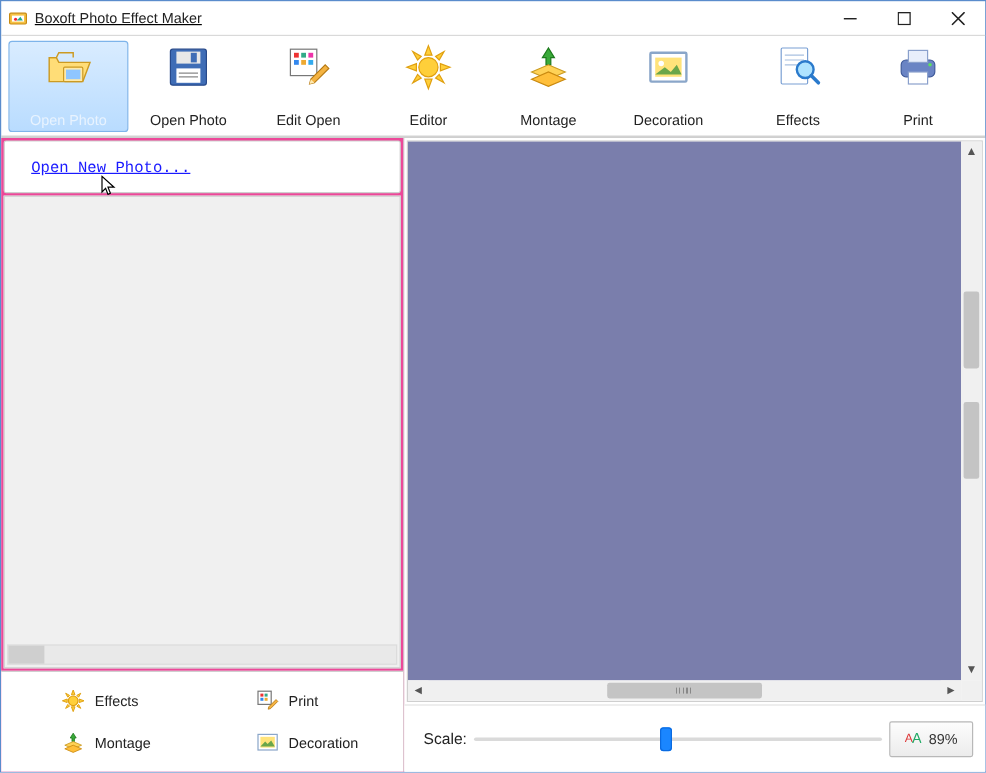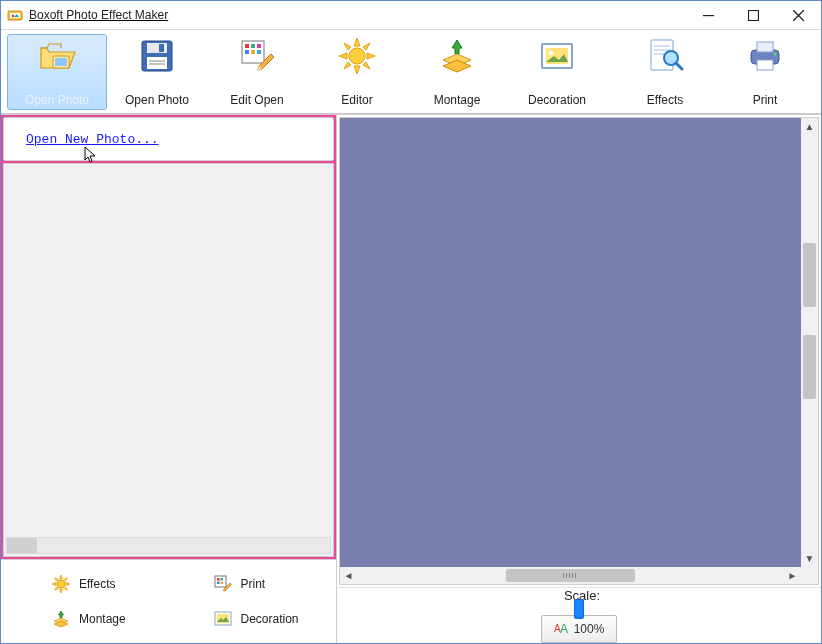--- a/index.html
+++ b/index.html
@@ -50,21 +50,21 @@
   .vscr .vthumb.t1 { top:108px; height:64px; }
   .vscr .vthumb.t2 { top:200px; height:64px; }
   .vscr .arrow.bottom{ position:absolute; bottom:0; }
 
   .hscr { position: absolute; left: 0; right: 17px; bottom: 0; height: 17px; background: #f0f0f0; display:flex; }
   .hscr .htrack{ flex:1; position:relative; }
   .hscr .hthumb{ position:absolute; top:2px; bottom:2px; left:35%; width:30%; background:#c4c4c4; border-radius:2px; display:flex; align-items:center; justify-content:center; }
   .hscr .hthumb::after{content:""; width:14px; height:5px; background:repeating-linear-gradient(90deg,#888 0 1px, transparent 1px 3px);}
   .corner { position:absolute; right:0; bottom:0; width:17px; height:17px; background:#f0f0f0; }
 
-  .bottombar { height: 56px; display: flex; align-items: center; gap: 6px; padding: 0 10px; border-top: 1px solid #e3e3e3; background:#fff;flex-direction:column;}
+  .bottombar { height: 56px; display: flex; align-items: center; gap: 6px; padding: 0 10px; border-top: 1px solid #e3e3e3; background:#fff;}
   .scalelabel { font-size: 13px; color: #222; margin-left: 6px; }
   .slider { flex: 1; height: 22px; position: relative; }
   .slider .strack { position:absolute; left:0; right:0; top:50%; height:3px; background:#dadada; transform:translateY(-50%); border-radius:2px;}
   .slider .sthumb { position:absolute; top:50%; left:47%; width:10px; height:20px; background:#1a86ff; border-radius:3px; transform:translate(-50%,-50%); box-shadow:0 0 0 1px #0a6ae0 inset; }
   .btn { height: 30px; padding: 0 12px; border: 1px solid #b8b8b8; background: linear-gradient(#fdfdfd,#ececec); display:flex; align-items:center; gap:6px; font-size:12px; color:#333; border-radius:2px; }
 </style>
 </head>
 <body>
 
 <div class="window">
@@ -316,18 +316,18 @@
         <span class="scalelabel">Scale:</span>
         <div class="slider">
           <div class="strack"></div>
           <div class="sthumb"></div>
         </div>
         <div class="btn">
           <span><svg width="14" height="14" viewBox="0 0 14 14">
                 <text x="0" y="11" font-size="10" fill="#d33">A</text>
                 <text x="6" y="12" font-size="12" fill="#2a6">A</text>
               </svg></span>
-          <span>100%</span>
+          <span>89%</span>
         </div>
       </div>
     </div>
   </div>
 </div>
 
 </body></html>

